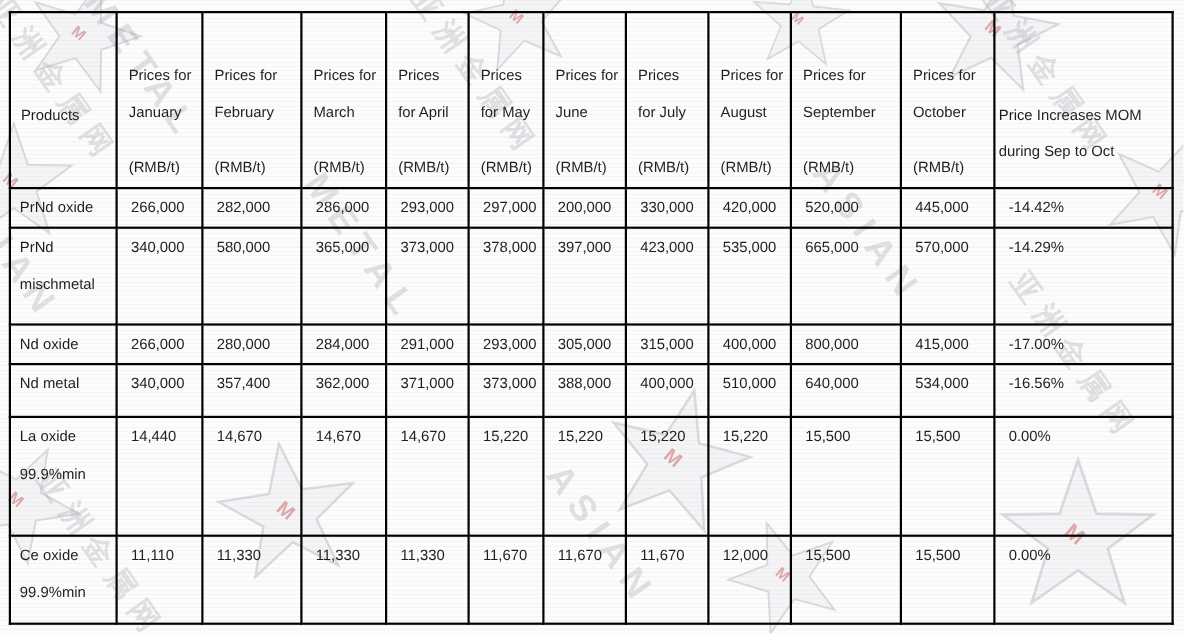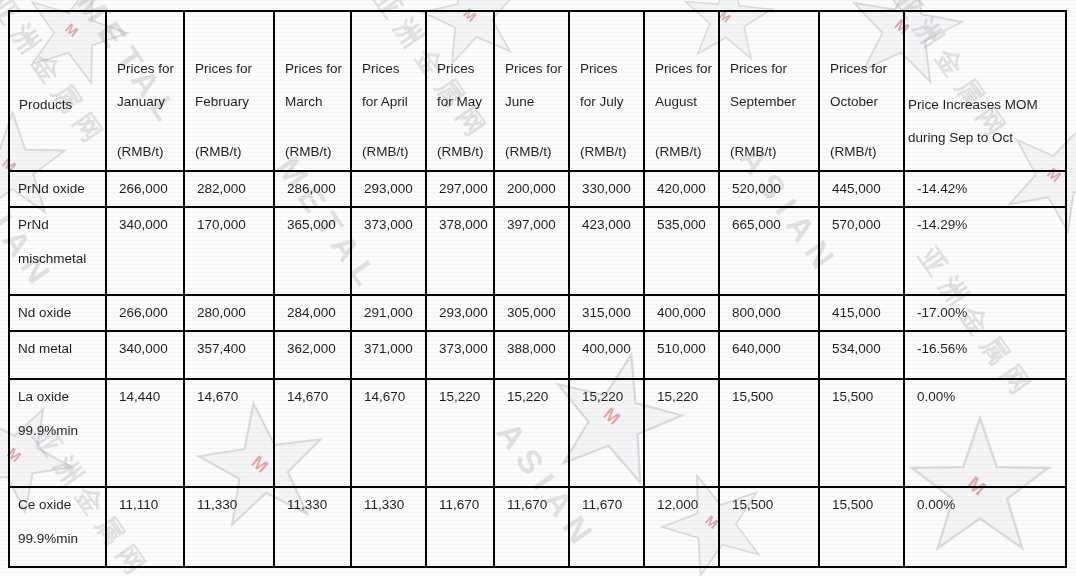--- a/index.html
+++ b/index.html
@@ -227,21 +227,21 @@
         </tr>
         <tr class="tall" style="height: 88px;">
           <td class="product-cell">
             <div class="ln">PrNd</div>
             <div class="ln">mischmetal</div>
           </td>
           <td>
             <div class="ln">340,000</div>
           </td>
           <td>
-            <div class="ln">170,000</div>
+            <div class="ln">580,000</div>
           </td>
           <td>
             <div class="ln">365,000</div>
           </td>
           <td>
             <div class="ln">373,000</div>
           </td>
           <td>
             <div class="ln">378,000</div>
           </td>

